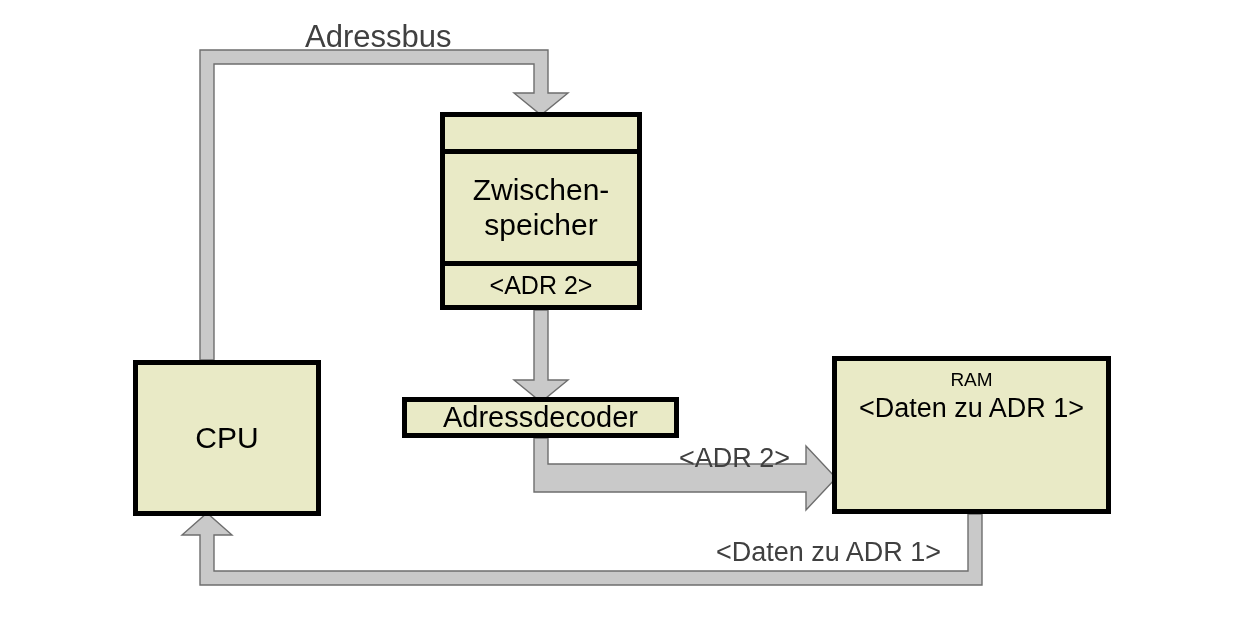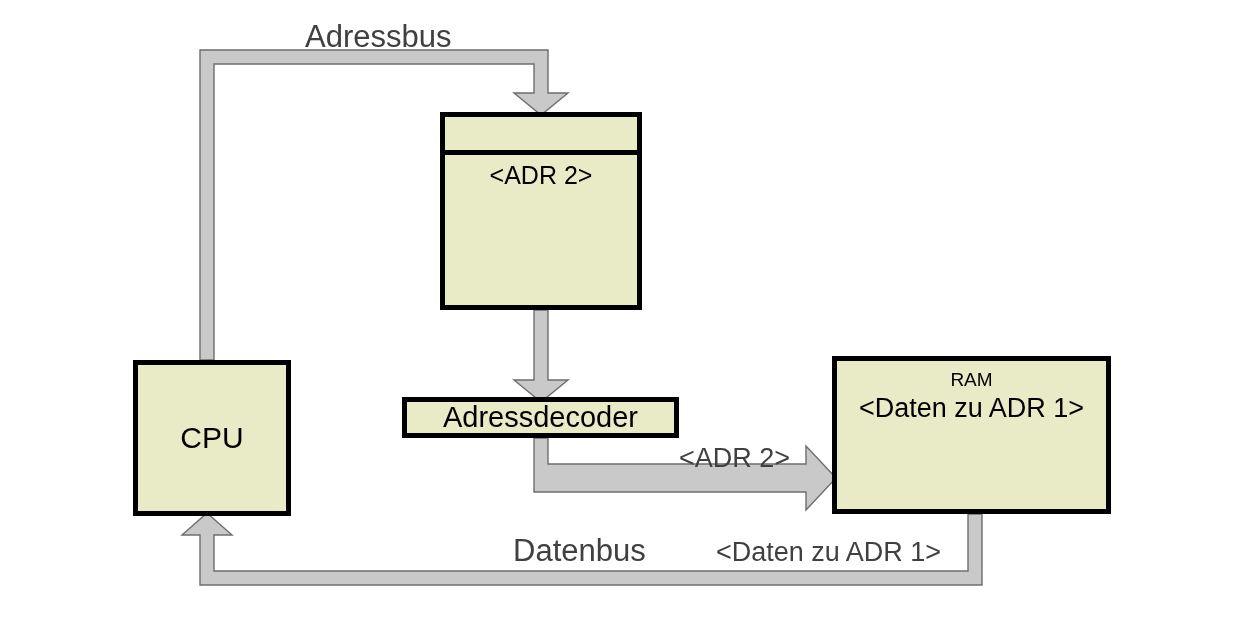--- a/index.html
+++ b/index.html
@@ -34,21 +34,21 @@
   .node-label {
     text-align: center;
     line-height: 1.12;
     white-space: pre-line;
   }
 
   
   #cpu {
     left: 133px;
     top: 360px;
-    width: 158px;
+    width: 188px;
     height: 156px;
     justify-content: center;
   }
   #cpu .node-label { font-size: 30px; }
 
   
   #zwischenspeicher {
     left: 440px;
     top: 112px;
     width: 202px;
@@ -180,30 +180,31 @@
              L 968,571
              Z"></path>
   </svg>
 
   <div class="node" id="cpu">
     <div class="node-label">CPU</div>
   </div>
 
   <div class="node" id="zwischenspeicher">
     <div class="zs-row" id="zs-row-top"></div>
+    <div class="zs-row" id="zs-row-mid">Zwischen-
+speicher</div>
     <div class="zs-row" id="zs-row-bot">&lt;ADR 2&gt;</div>
   </div>
 
   <div class="node" id="adressdecoder">
     <div class="node-label">Adressdecoder</div>
   </div>
 
   <div class="node" id="ram">
     <div class="ram-title">RAM</div>
     <div class="ram-line">&lt;Daten zu ADR 1&gt;</div>
   </div>
 
   <div class="text-label" id="label-adressbus">Adressbus</div>
   <div class="text-label" id="label-adr2-arrow">&lt;ADR 2&gt;</div>
-  <div class="text-label" id="label-datenbus">Datenbus</div>
   <div class="text-label" id="label-daten-adr1">&lt;Daten zu ADR 1&gt;</div>
 
 </div>
 
 </body></html>

